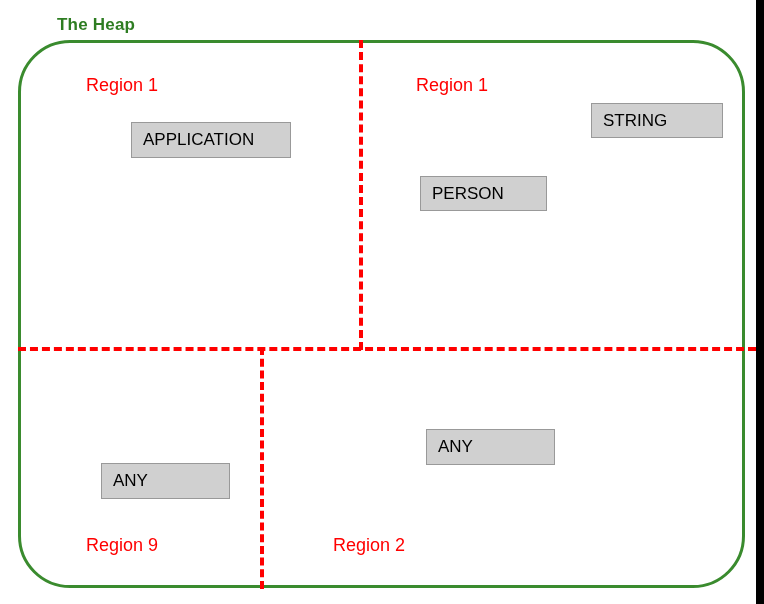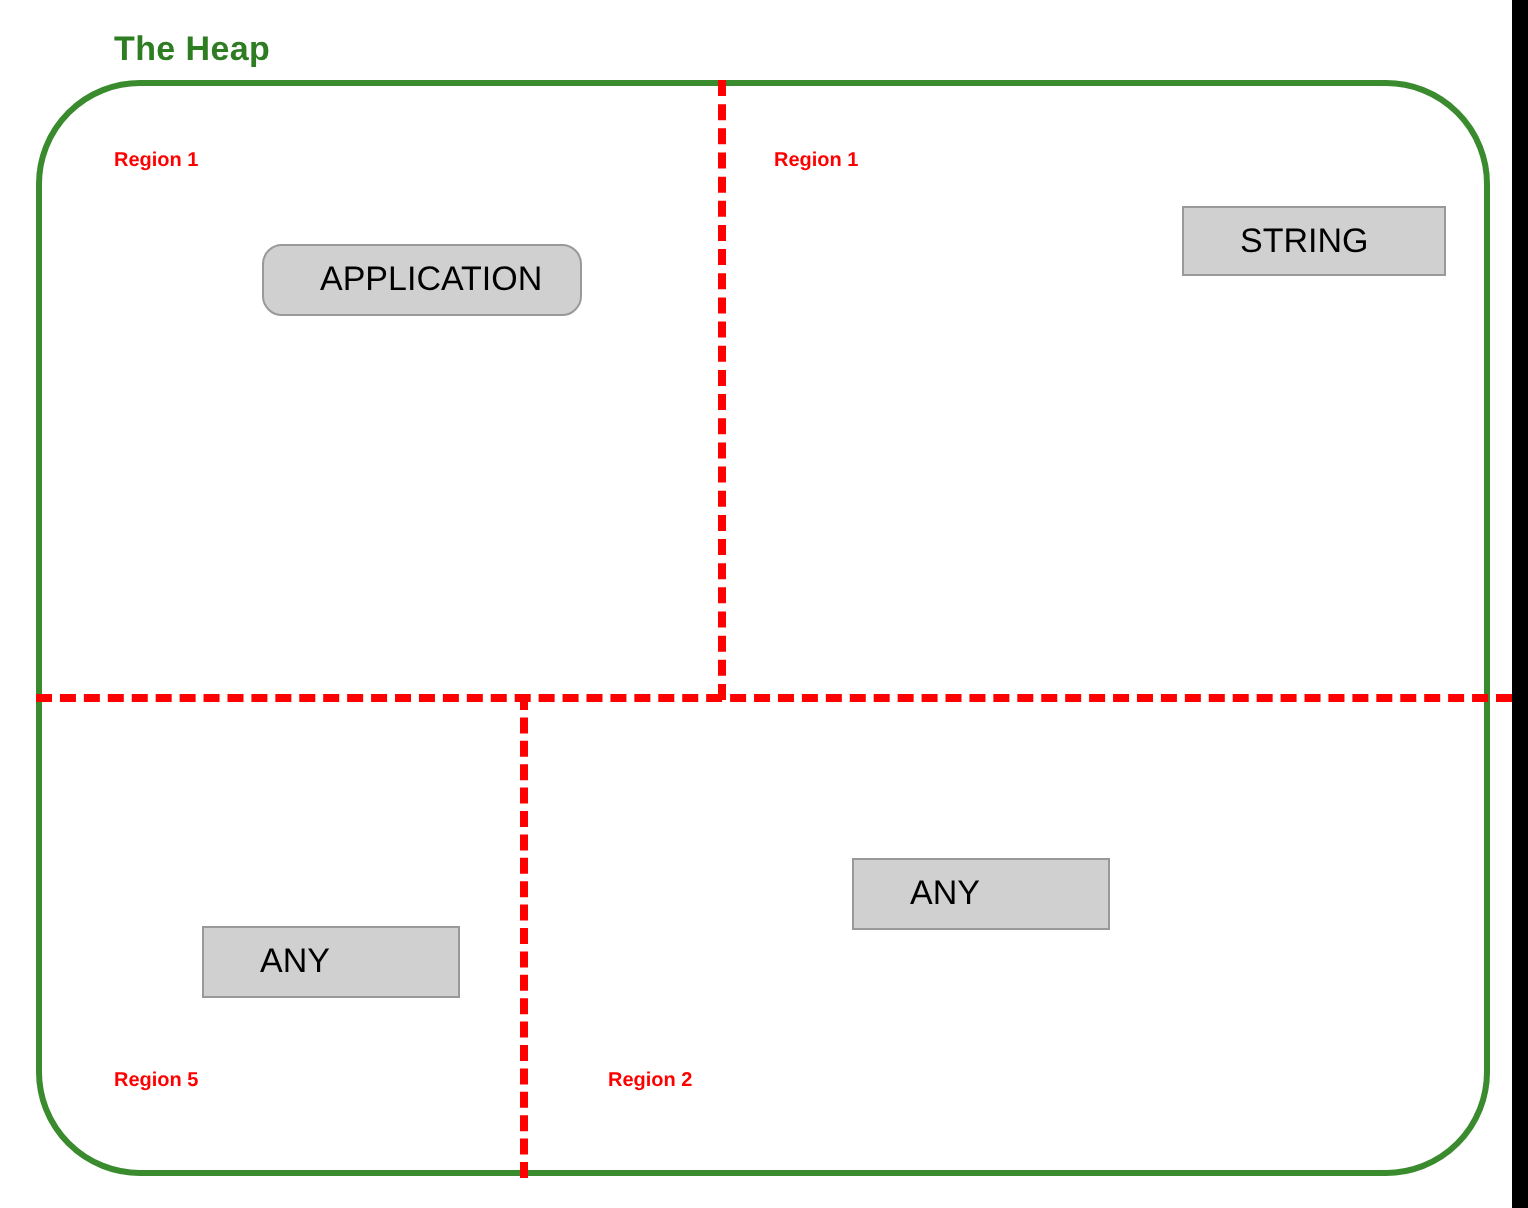--- a/index.html
+++ b/index.html
@@ -62,65 +62,67 @@
     width: 738px;
   }
   #divider-vertical-bottom {
     left: 260px;
     top: 347px;
     height: 242px;
   }
   
   .region-label {
     position: absolute;
-    font-size: 10px;
-    font-weight: bold;
+    font-size: 18px;
+    font-weight: normal;
     color: #ff0000;
     white-space: nowrap;
+    margin-left: 29px;
   }
   #region-label-1 { left: 57px;  top: 75px; }
   #region-label-2 { left: 387px; top: 75px; }
   #region-label-3 { left: 57px;  top: 535px; }
   #region-label-4 { left: 304px; top: 535px; }
   
   .object-box {
     position: absolute;
     background: #d0d0d0;
     border: 1px solid #999999;
     box-sizing: border-box;
     display: flex;
     align-items: center;
     color: #000000;
     font-size: 17px;
     font-weight: normal;
-    padding-left: 28px;
+    padding-left: 11px;
     white-space: nowrap;
   }
-  #object-box-application { left: 131px; top: 122px; width: 160px; height: 36px; border-radius: 10px; }
+  #object-box-application { left: 131px; top: 122px; width: 160px; height: 36px; }
   #object-box-string      { left: 591px; top: 103px; width: 132px; height: 35px; }
   #object-box-person      { left: 420px; top: 176px; width: 127px; height: 35px; }
   #object-box-any-r3      { left: 101px; top: 463px; width: 129px; height: 36px; }
   #object-box-any-r4      { left: 426px; top: 429px; width: 129px; height: 36px; }
 </style>
 </head>
 <body>
 
 <div id="canvas">
 
   <div class="heap-box"></div>
 
   <div class="heap-title">The Heap</div>
 
   <div class="divider-v" id="divider-vertical-top"></div>
   <div class="divider-h" id="divider-horizontal"></div>
   <div class="divider-v" id="divider-vertical-bottom"></div>
 
   <div class="region-label" id="region-label-1">Region 1</div>
   <div class="region-label" id="region-label-2">Region 1</div>
-  <div class="region-label" id="region-label-3">Region 5</div>
+  <div class="region-label" id="region-label-3">Region 9</div>
   <div class="region-label" id="region-label-4">Region 2</div>
 
   <div class="object-box" id="object-box-application">APPLICATION</div>
   <div class="object-box" id="object-box-string">STRING</div>
+  <div class="object-box" id="object-box-person">PERSON</div>
   <div class="object-box" id="object-box-any-r3">ANY</div>
   <div class="object-box" id="object-box-any-r4">ANY</div>
 
 </div>
 
 </body></html>

